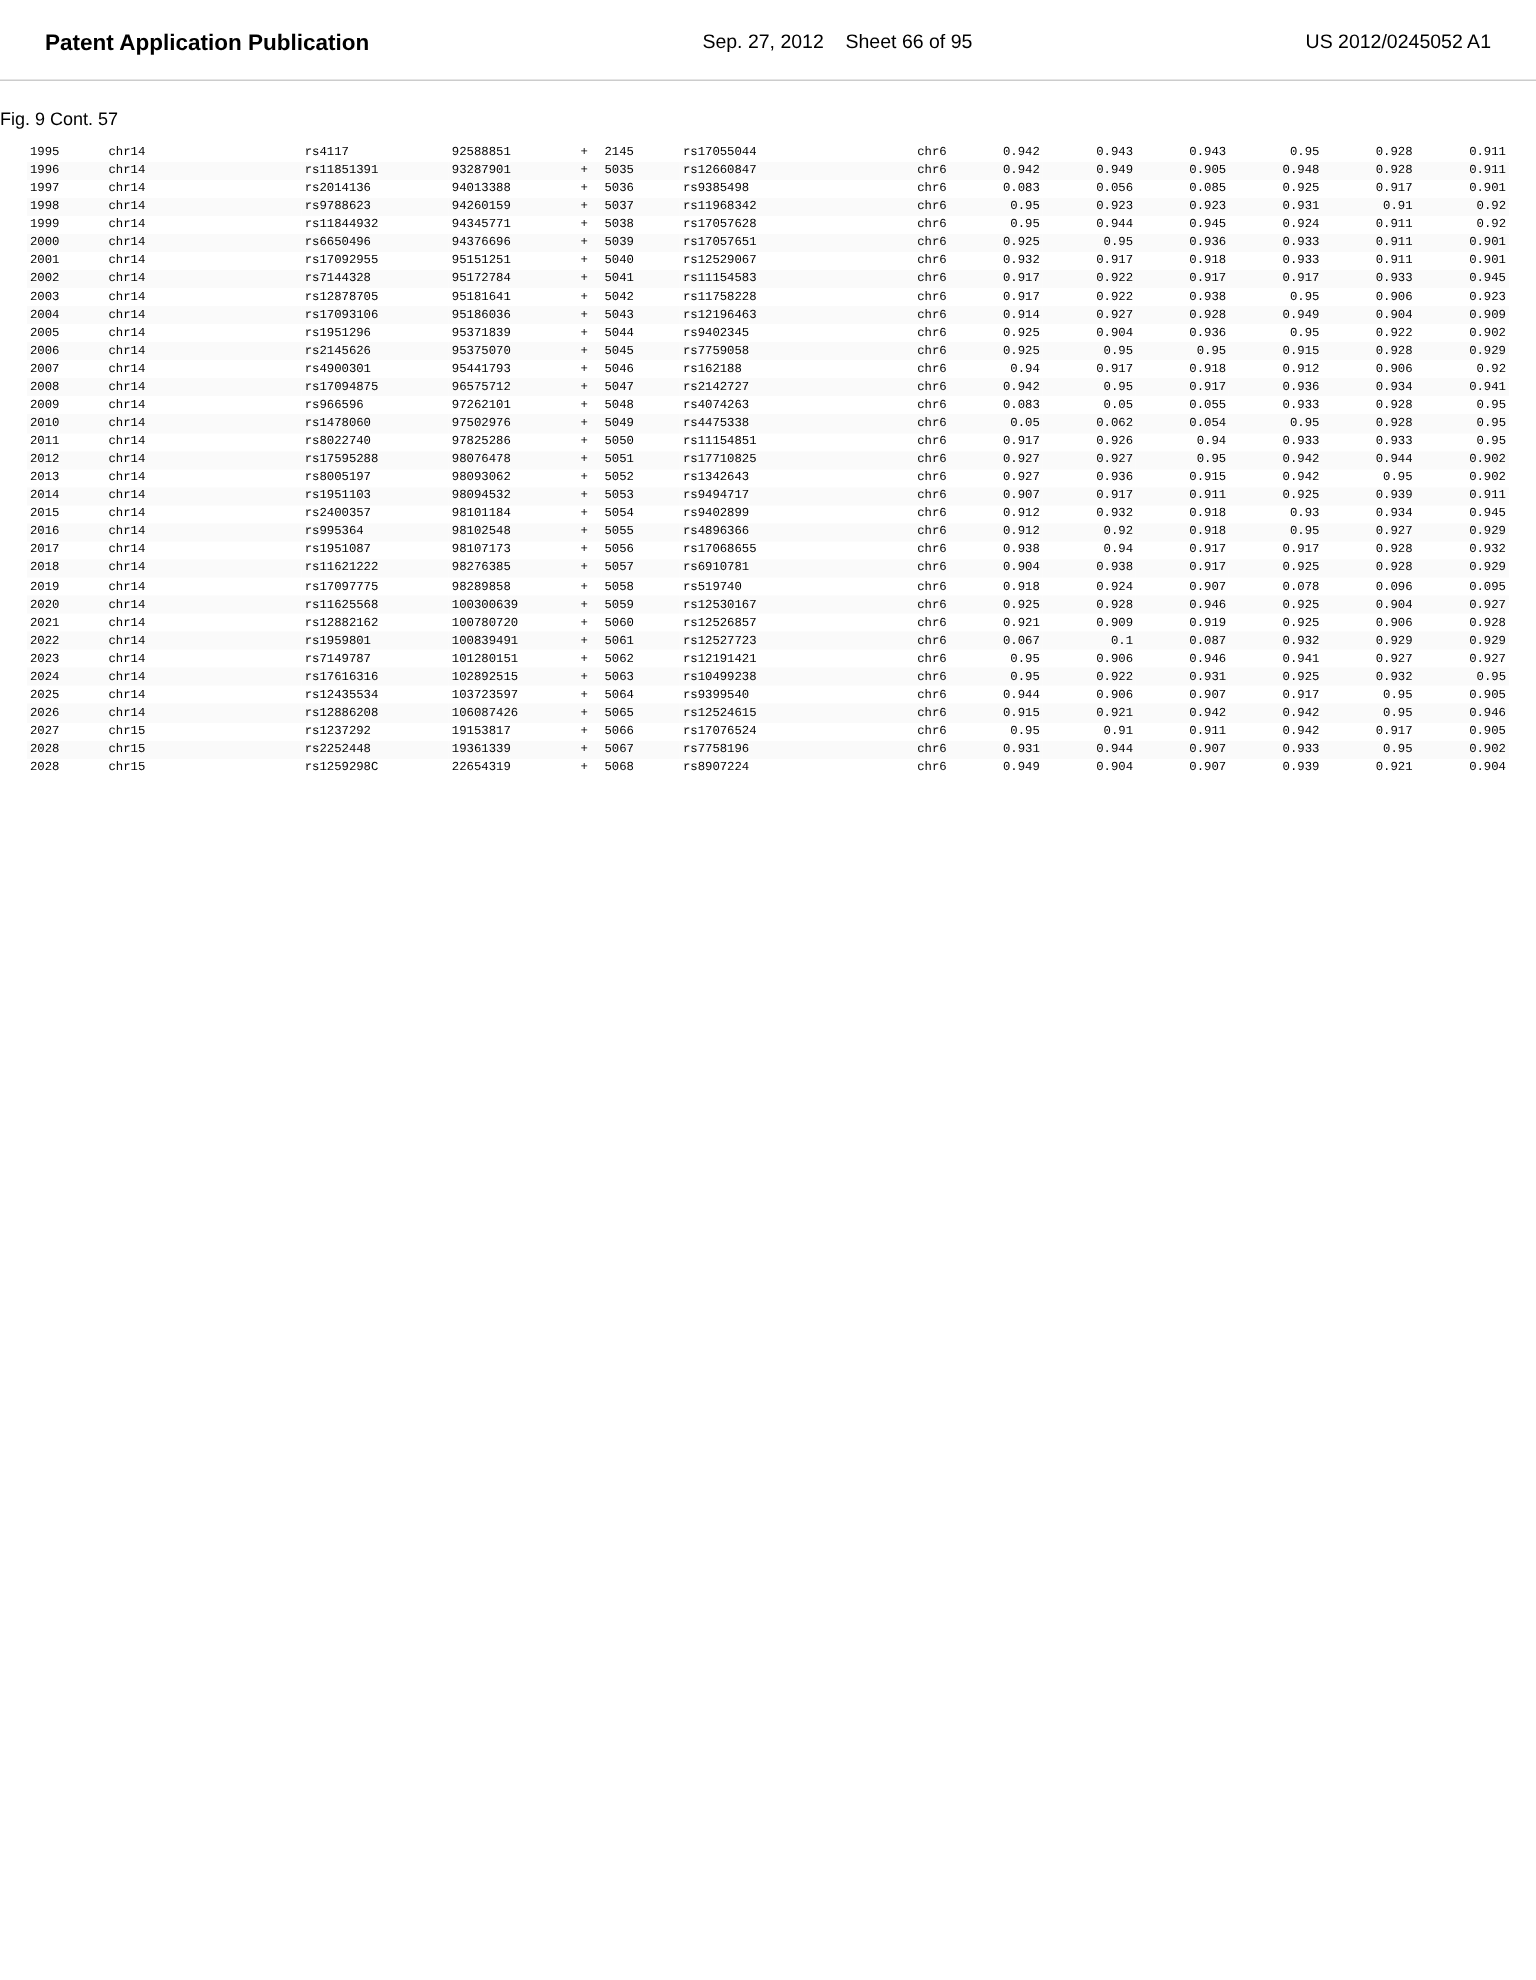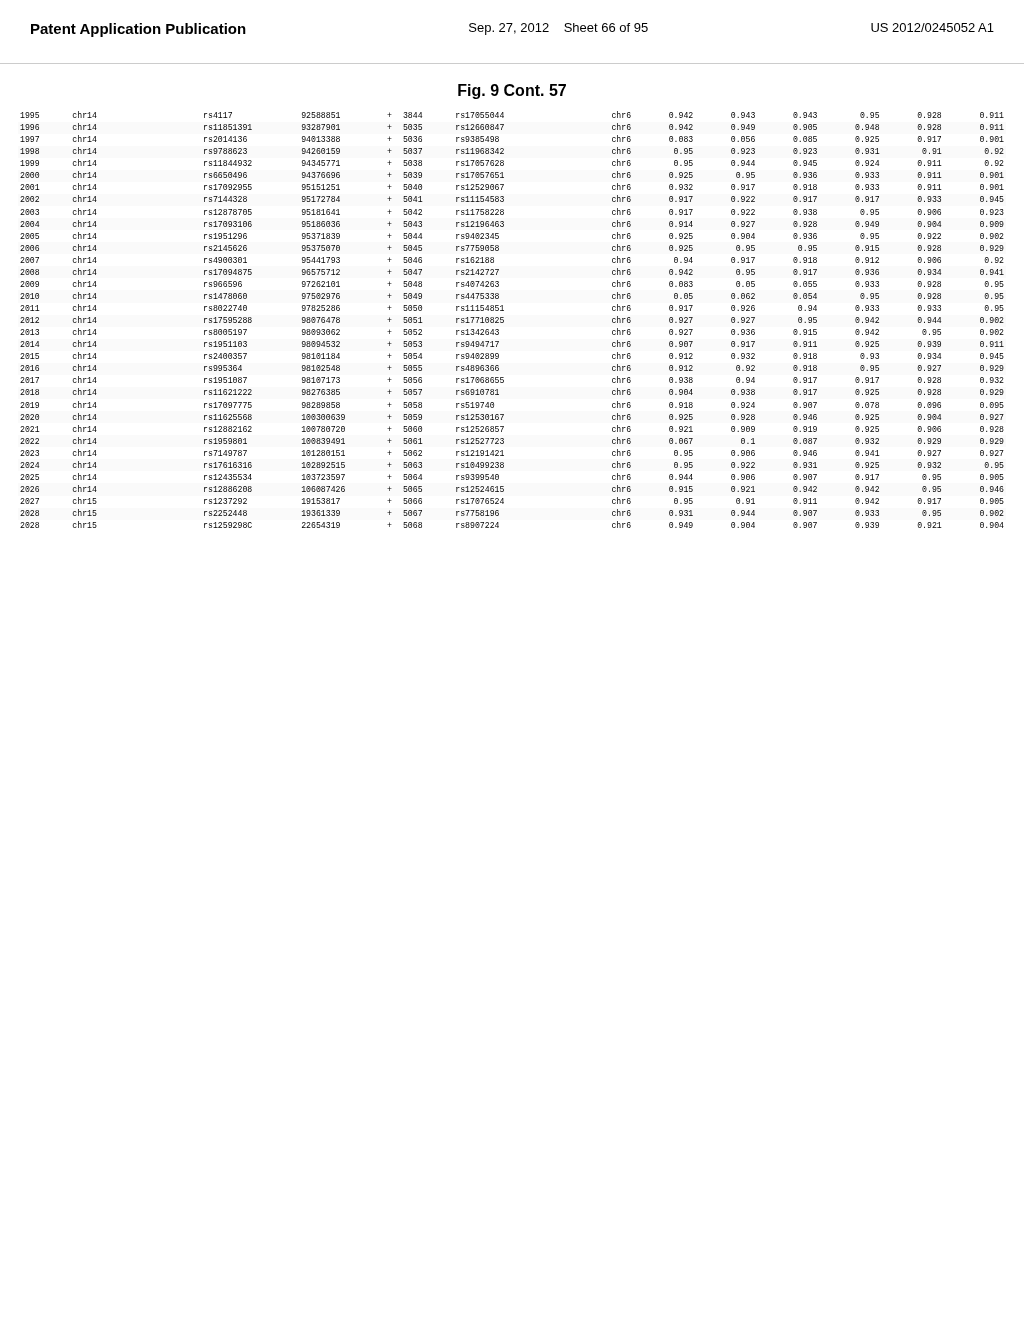--- a/index.html
+++ b/index.html
@@ -8,21 +8,21 @@
       font-family: Arial, sans-serif;
       width: 1024px;
       min-height: 1320px;
       position: relative;
     }
 
     .page-header {
       display: flex;
       justify-content: space-between;
       align-items: flex-start;
-      padding: 18px 30px 22px 30px;
+      padding: 18px 30px 12px 30px;
       border-bottom: 1px solid #ccc;
     }
 
     .header-left {
       font-size: 15px;
       font-weight: bold;
       color: #000;
       line-height: 1.5;
     }
 
@@ -35,23 +35,23 @@
 
     .header-right {
       font-size: 13px;
       font-weight: normal;
       color: #000;
       text-align: right;
       line-height: 1.5;
     }
 
     .figure-label {
-      text-align: center;
-      font-size: 16px;
-      font-weight: bold;
+      text-align: left;
+      font-size: 12px;
+      font-weight: normal;
       margin: 18px 0 10px 0;
       color: #000;
     }
 
     .data-table-container {
       padding: 0 18px;
       overflow-x: auto;
     }
 
     .data-table {
@@ -106,21 +106,21 @@
 
 <div class="data-table-container">
   <table class="data-table">
     <tbody id="table-body">
     <tr>
           <td class="col-row">1995</td>
           <td class="col-snp">chr14</td>
           <td class="col-chr">rs4117</td>
           <td class="col-v1">92588851</td>
           <td class="col-sign">+</td>
-          <td class="col-row">3844</td>
+          <td class="col-row">2145</td>
           <td class="col-snp">rs17055044</td>
           <td class="col-chr2">chr6</td>
           <td class="col-v2">0.942</td>
           <td class="col-v3">0.943</td>
           <td class="col-v4">0.943</td>
           <td class="col-v5">0.95</td>
           <td class="col-v5">0.928</td>
           <td class="col-v5">0.911</td>
         </tr>
         <tr>

